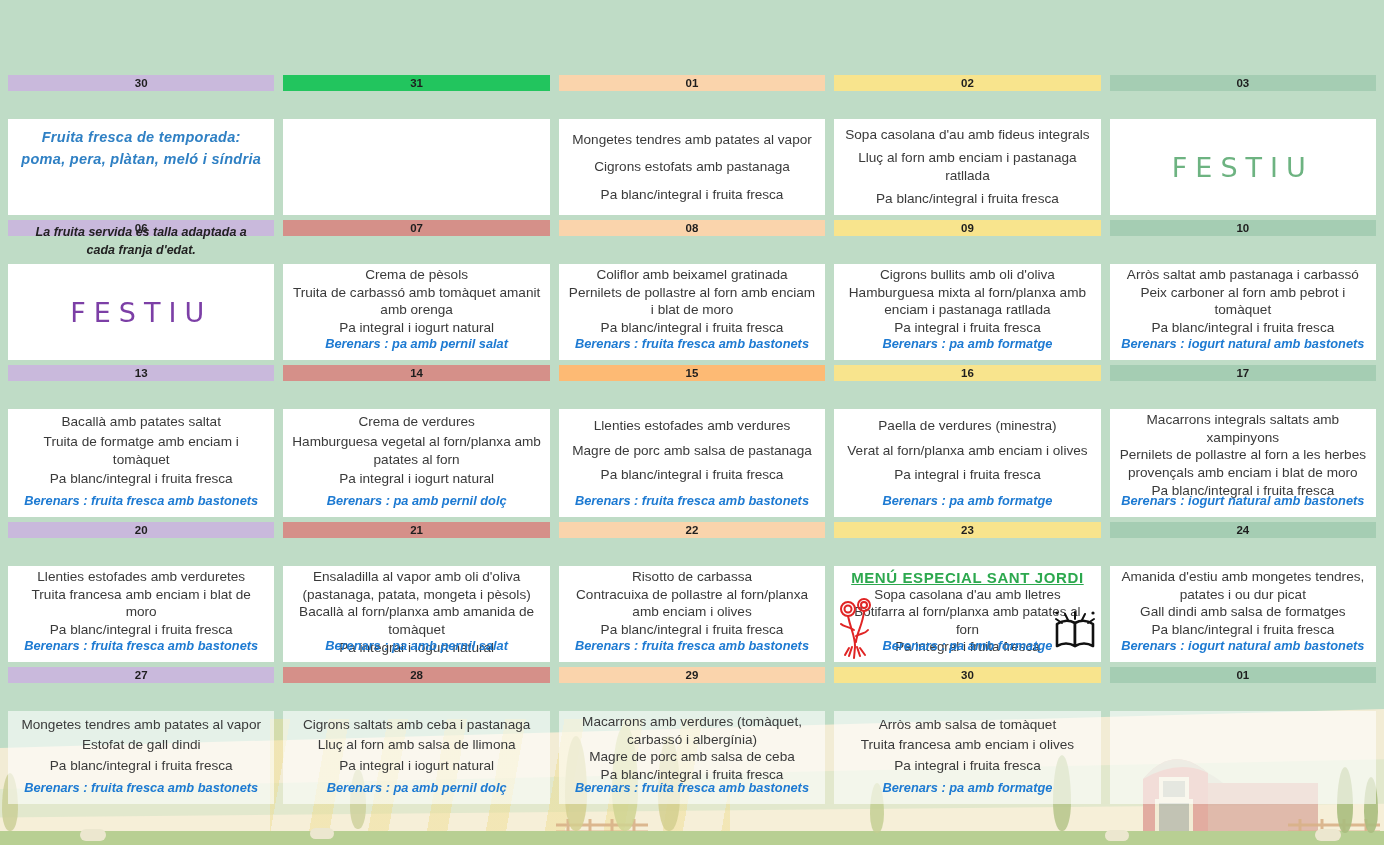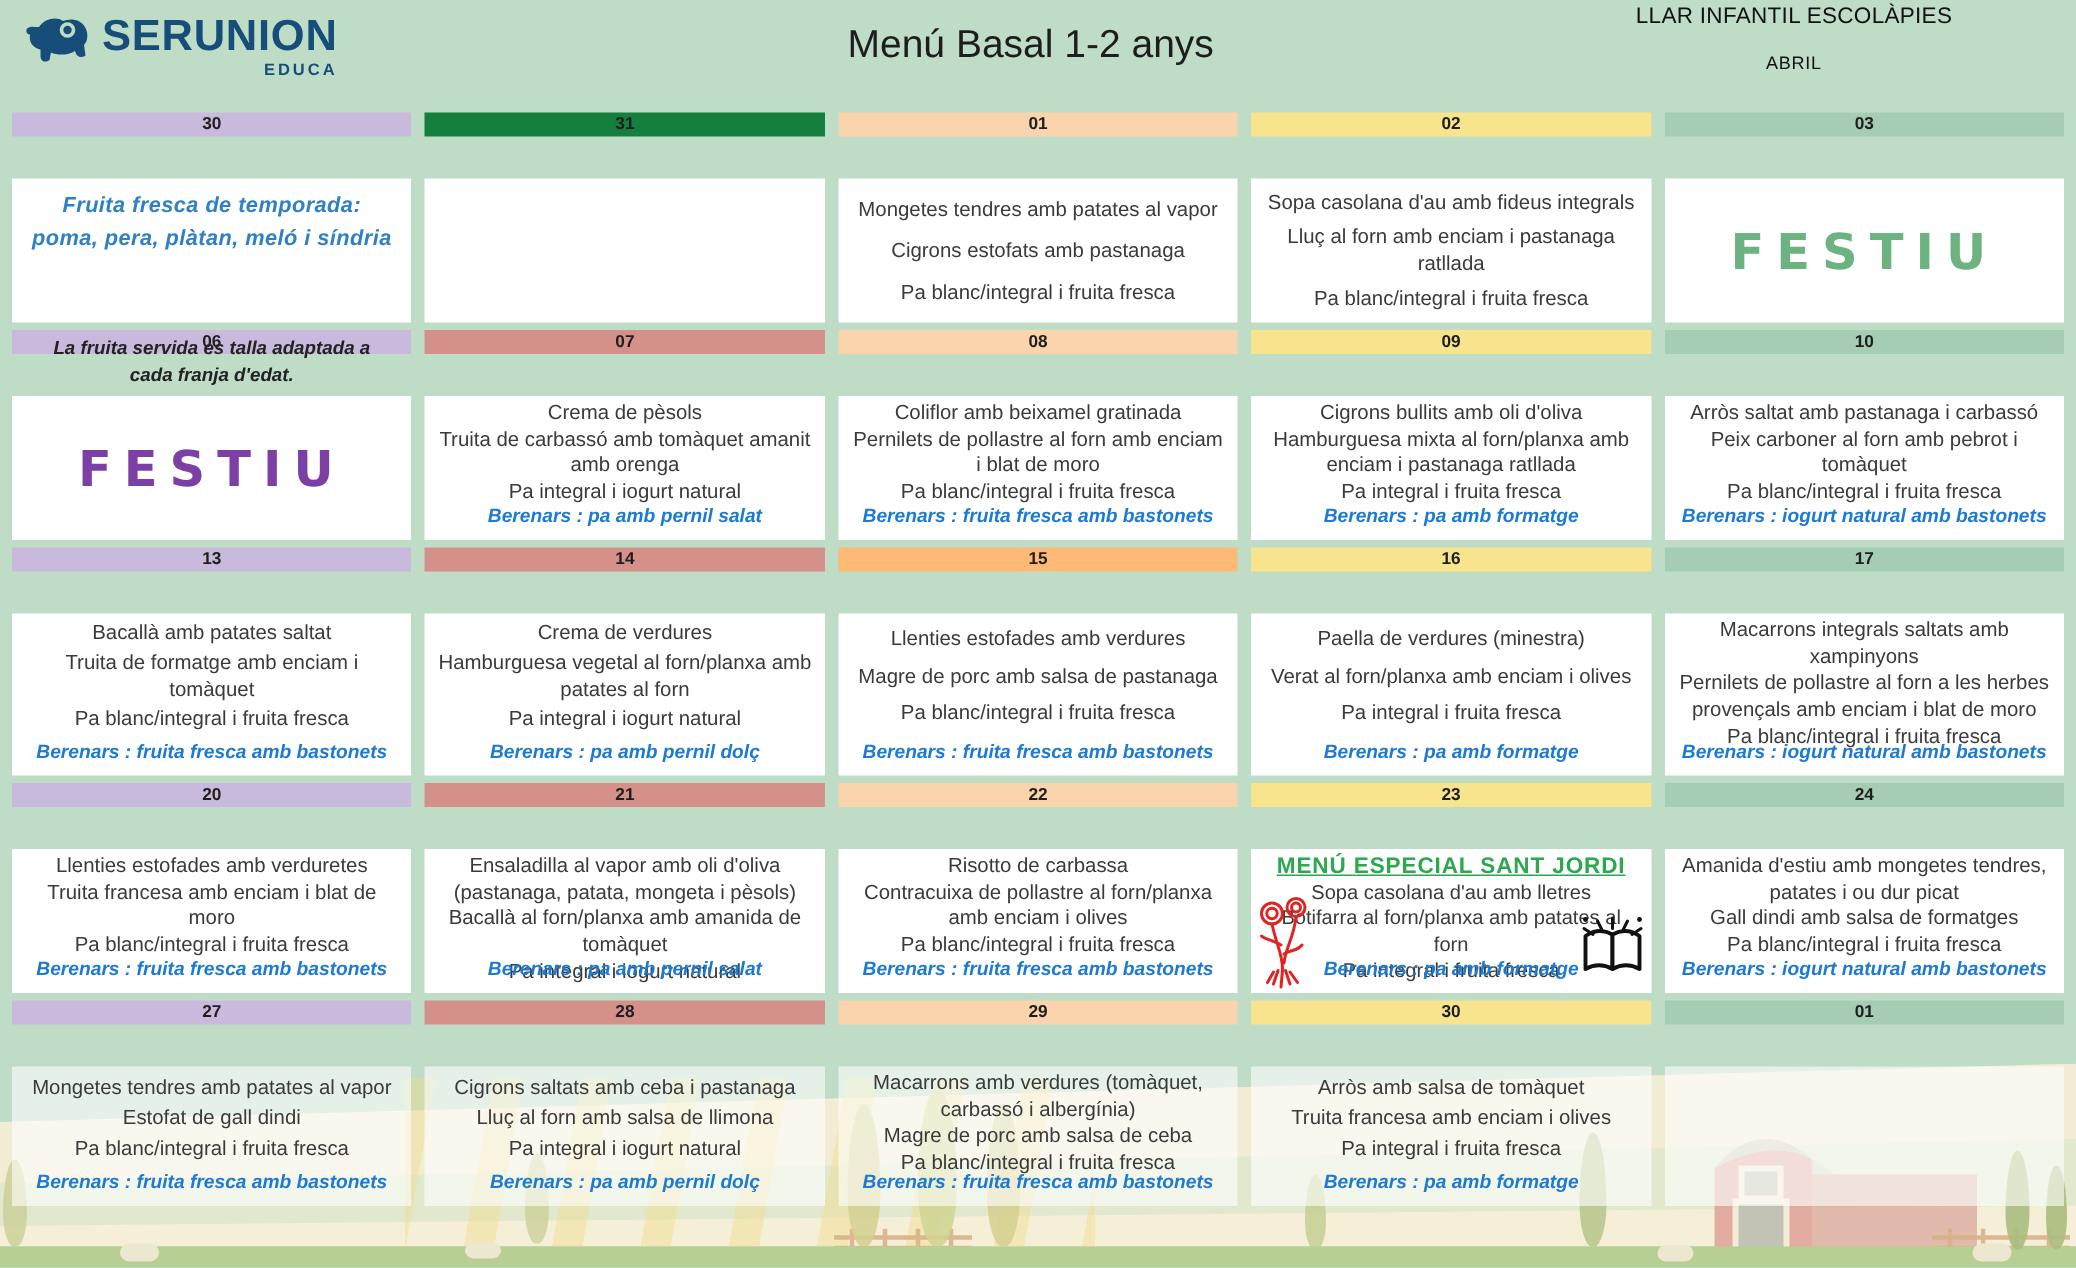--- a/index.html
+++ b/index.html
@@ -55,21 +55,21 @@
   .cell { flex:1; display:flex; flex-direction:column; min-width:0;gap:28px; }
   .date-band { height:16px; flex:0 0 16px; display:flex; align-items:center; justify-content:center;
     font-size:11.5px; font-weight:700; color:#1e1e1e; }
   .cell-body { flex:1; background:#fff; display:flex; flex-direction:column;
     padding:2px 7px; text-align:center; position:relative; min-height:0; }
   .week-5 .cell-body { background:rgba(255,255,255,0.60); }
   .dishes { flex:1; display:flex; flex-direction:column; justify-content:space-evenly; min-height:0; }
   .dish { margin:0; font-size:13.6px; line-height:1.3; color:#3a3a3a; }
   .berenar { font-size:12.8px; font-weight:700; font-style:italic; padding:3px 0 7px; }
   .festiu { flex:1; display:flex; align-items:center; justify-content:center;
-    font-size:33px; font-weight:700; letter-spacing:8px; font-family:"DejaVu Sans",sans-serif; }
+    font-size:27px; font-weight:400; letter-spacing:8px; font-family:"DejaVu Sans",sans-serif; }
   .note-blue { margin:6px 4px 0; font-size:14.5px; font-weight:700; font-style:italic; line-height:1.5; letter-spacing:0.3px; }
   .note-black { margin:52px 10px 0; font-size:12.5px; font-weight:600; font-style:italic; line-height:1.5; color:#222; }
   .special-title { margin:1px 0 0; font-size:15px; font-weight:800; letter-spacing:0.6px;
     text-decoration:underline; white-space:nowrap; }
   .special .dish { font-size:13.4px; }
   .corner-icon { position:absolute; }
   .rose-pos { left:2px; bottom:0; width:42px; height:64px; }
   .book-pos { right:2px; bottom:12px; width:48px; height:42px; }
 </style>
 </head>
@@ -116,49 +116,32 @@
       <div class="tree" style="left: 870px; bottom: 12px; width: 14px; height: 50px; background: rgb(194, 205, 144); opacity: 0.8;"></div>
       <div class="tree" style="left: 1053px; bottom: 14px; width: 18px; height: 76px; background: rgb(181, 196, 137); opacity: 0.85;"></div>
       <div class="tree" style="left: 1337px; bottom: 12px; width: 16px; height: 66px; background: rgb(170, 189, 126); opacity: 0.9;"></div>
       <div class="tree" style="left: 1364px; bottom: 12px; width: 14px; height: 56px; background: rgb(170, 189, 126); opacity: 0.9;"></div>
       <div class="sheep" style="left: 80px; bottom: 4px; width: 26px; height: 12px;"></div>
       <div class="sheep" style="left: 310px; bottom: 6px; width: 24px; height: 11px;"></div>
       <div class="sheep" style="left: 1105px; bottom: 4px; width: 24px; height: 11px;"></div>
       <div class="sheep" style="left: 1315px; bottom: 4px; width: 26px; height: 12px;"></div>
     </div>
 
-  <div class="top">
-    <div class="logo">
-      <svg viewBox="0 0 44 34">
-        <path fill="#174e79" d="M10 7 C14 1 22 0 26 3 C31 1 37 2 40 6 C43 10 43 16 40 19 L41 26 C38 28 35 27 34 23 C30 26 22 26 18 24 L17 29 C14 31 11 30 11 26 L11 22 C6 21 3 17 4 12 C2 12 1 10 2 8 C4 6 7 7 10 7 Z"></path>
-        <circle cx="29" cy="9" r="4" fill="none" stroke="#bfdcc6" stroke-width="2.4"></circle>
-      </svg>
-      <div class="logo-text">
-        <span class="logo-brand">SERUNION</span>
-        <span class="logo-sub">EDUCA</span>
-      </div>
-    </div>
-    <h1 class="page-title">Menú Basal 1-2 anys</h1>
-    <div class="school-block">
-      <div class="school-name">LLAR INFANTIL ESCOLÀPIES</div>
-      <div class="month-label">ABRIL</div>
-    </div>
-  </div>
 
   <main id="grid">
       <div class="row week-row week-1">
         <div class="cell">
           <div class="date-band" style="background: rgb(201, 185, 220);">30</div>
           <div class="cell-body">
             <p class="note-blue" style="color: rgb(47, 128, 196);">Fruita fresca de temporada: poma, pera, plàtan, meló i síndria</p>
             <p class="note-black">La fruita servida es talla adaptada a cada franja d'edat.</p>
           </div>
         </div>
         <div class="cell">
-          <div class="date-band" style="background: #15803d;">31</div>
+          <div class="date-band" style="background: #22c55e;">31</div>
           <div class="cell-body"></div>
         </div>
         <div class="cell">
           <div class="date-band" style="background: rgb(250, 212, 172);">01</div>
           <div class="cell-body">
             <div class="dishes">
               <p class="dish">Mongetes tendres amb patates al vapor</p>
               <p class="dish">Cigrons estofats amb pastanaga</p>
               <p class="dish">Pa blanc/integral i fruita fresca</p>
             </div>

